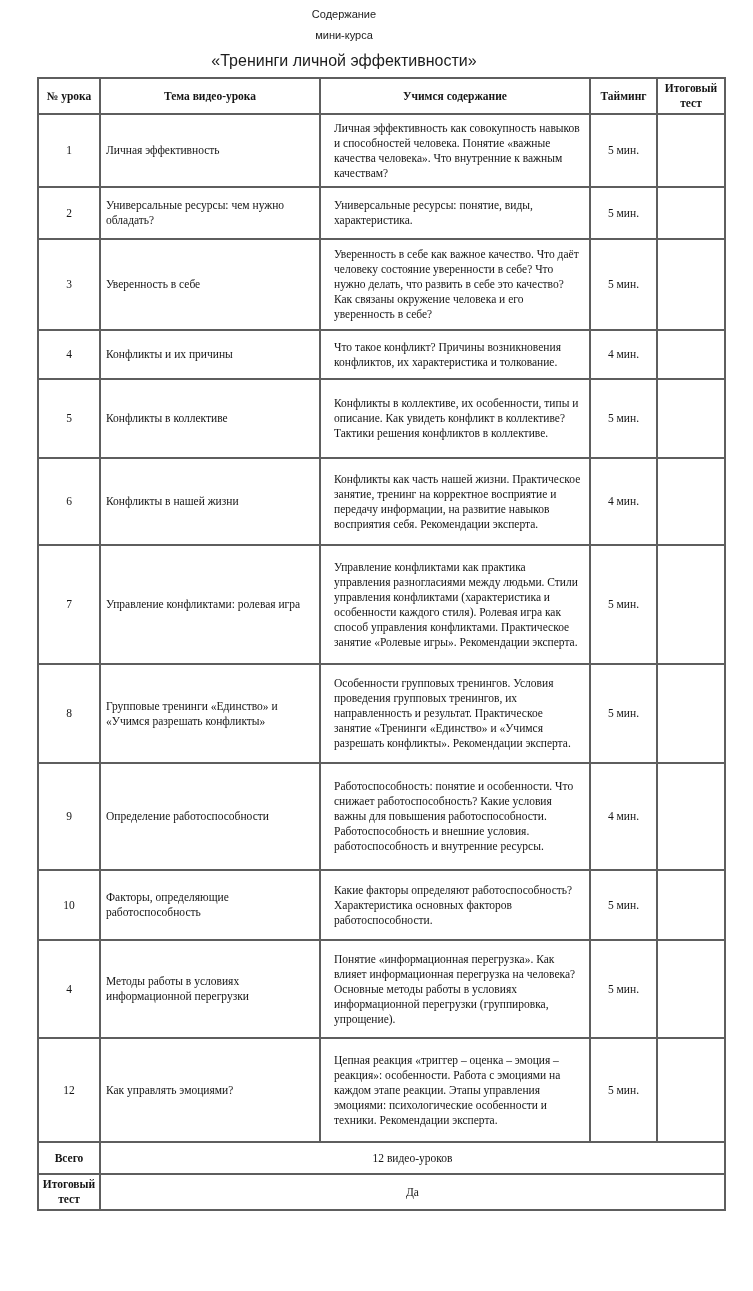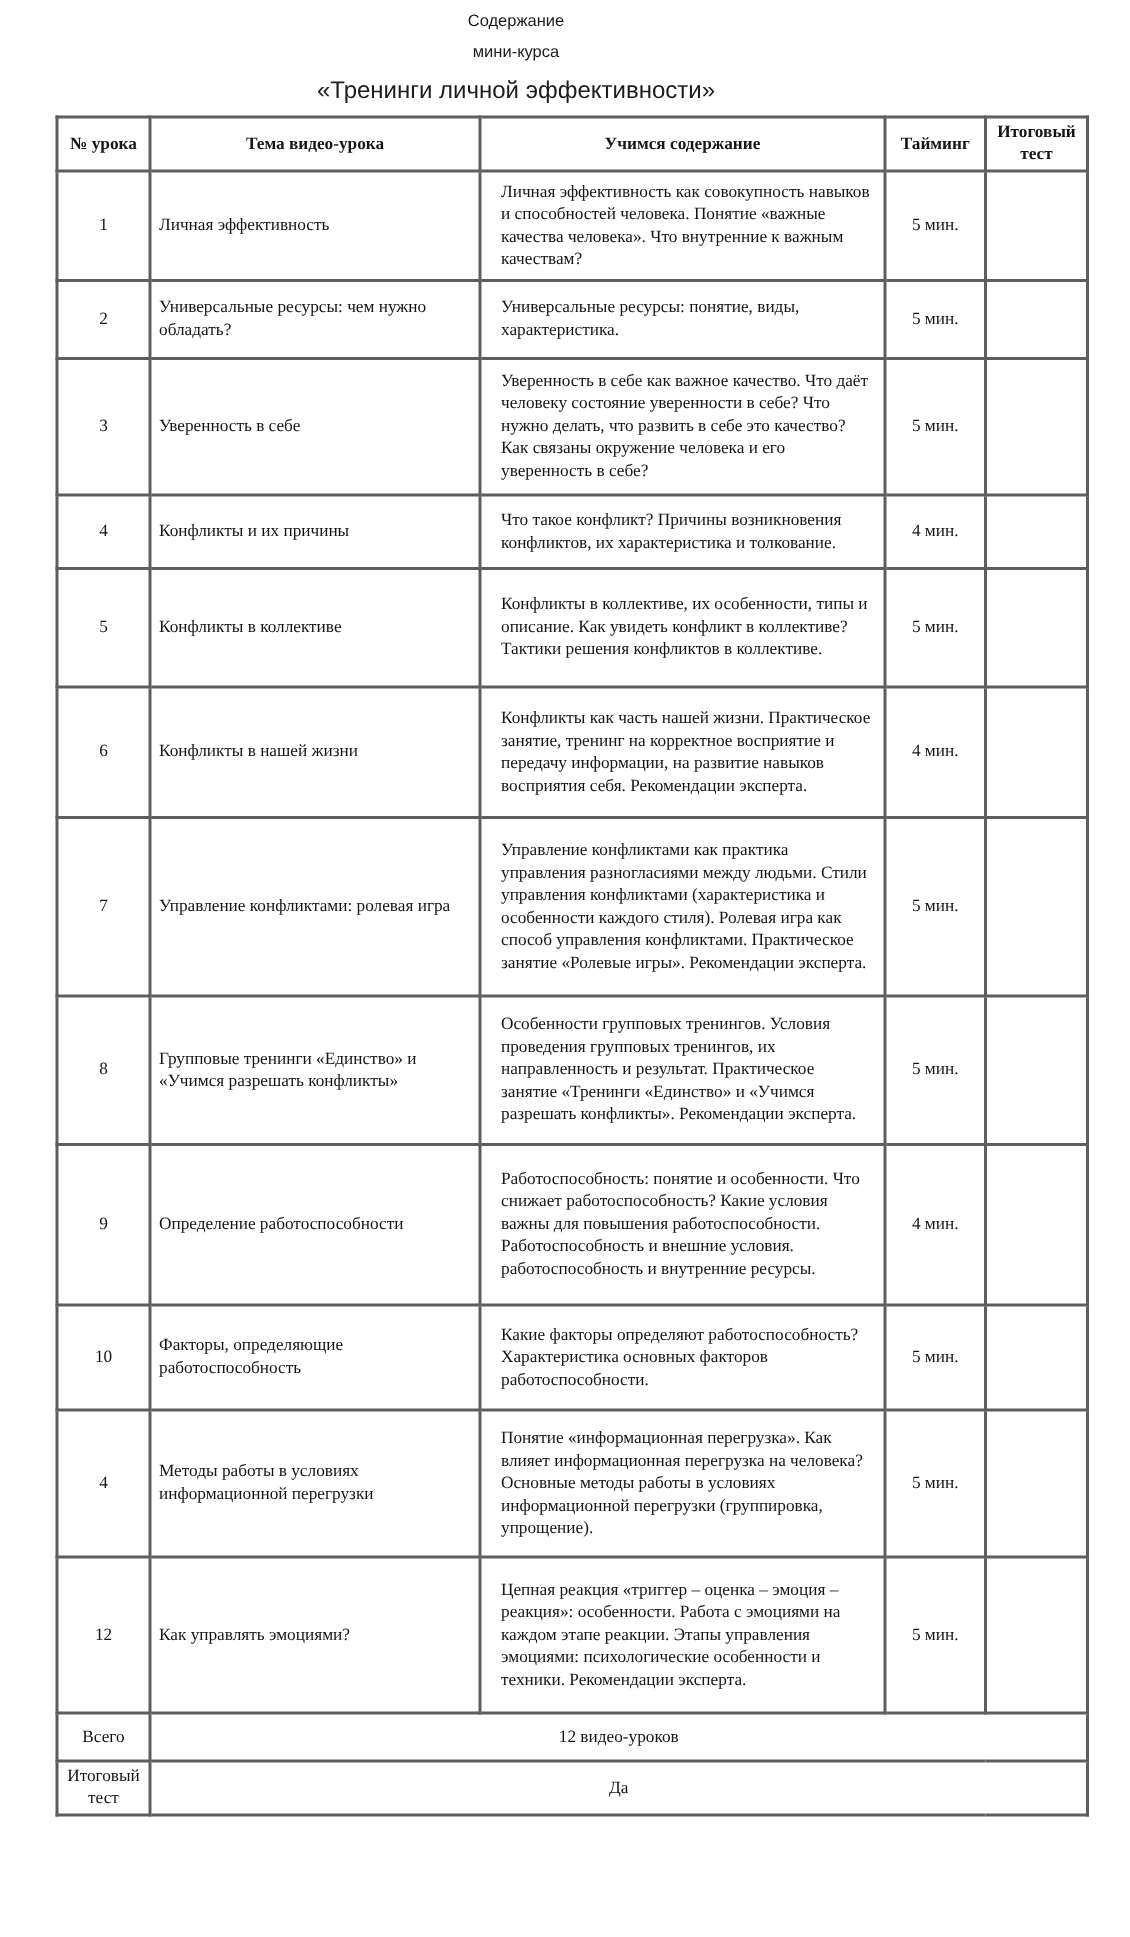--- a/index.html
+++ b/index.html
@@ -77,21 +77,21 @@
   .contents tbody tr:nth-child(7)  { height: 119px; }
   .contents tbody tr:nth-child(8)  { height: 99px; }
   .contents tbody tr:nth-child(9)  { height: 107px; }
   .contents tbody tr:nth-child(10) { height: 70px; }
   .contents tbody tr:nth-child(11) { height: 98px; }
   .contents tbody tr:nth-child(12) { height: 104px; }
 
   .contents tfoot tr:nth-child(1) { height: 32px; }
   .contents tfoot tr:nth-child(2) { height: 36px; }
   .contents tfoot td.flabel {
-    font-weight: normal;
+    font-weight: bold;
     text-align: center;
     padding: 2px 2px;
   }
   .contents tfoot td.fvalue {
     text-align: center;
   }
 </style>
 </head>
 <body>
 

